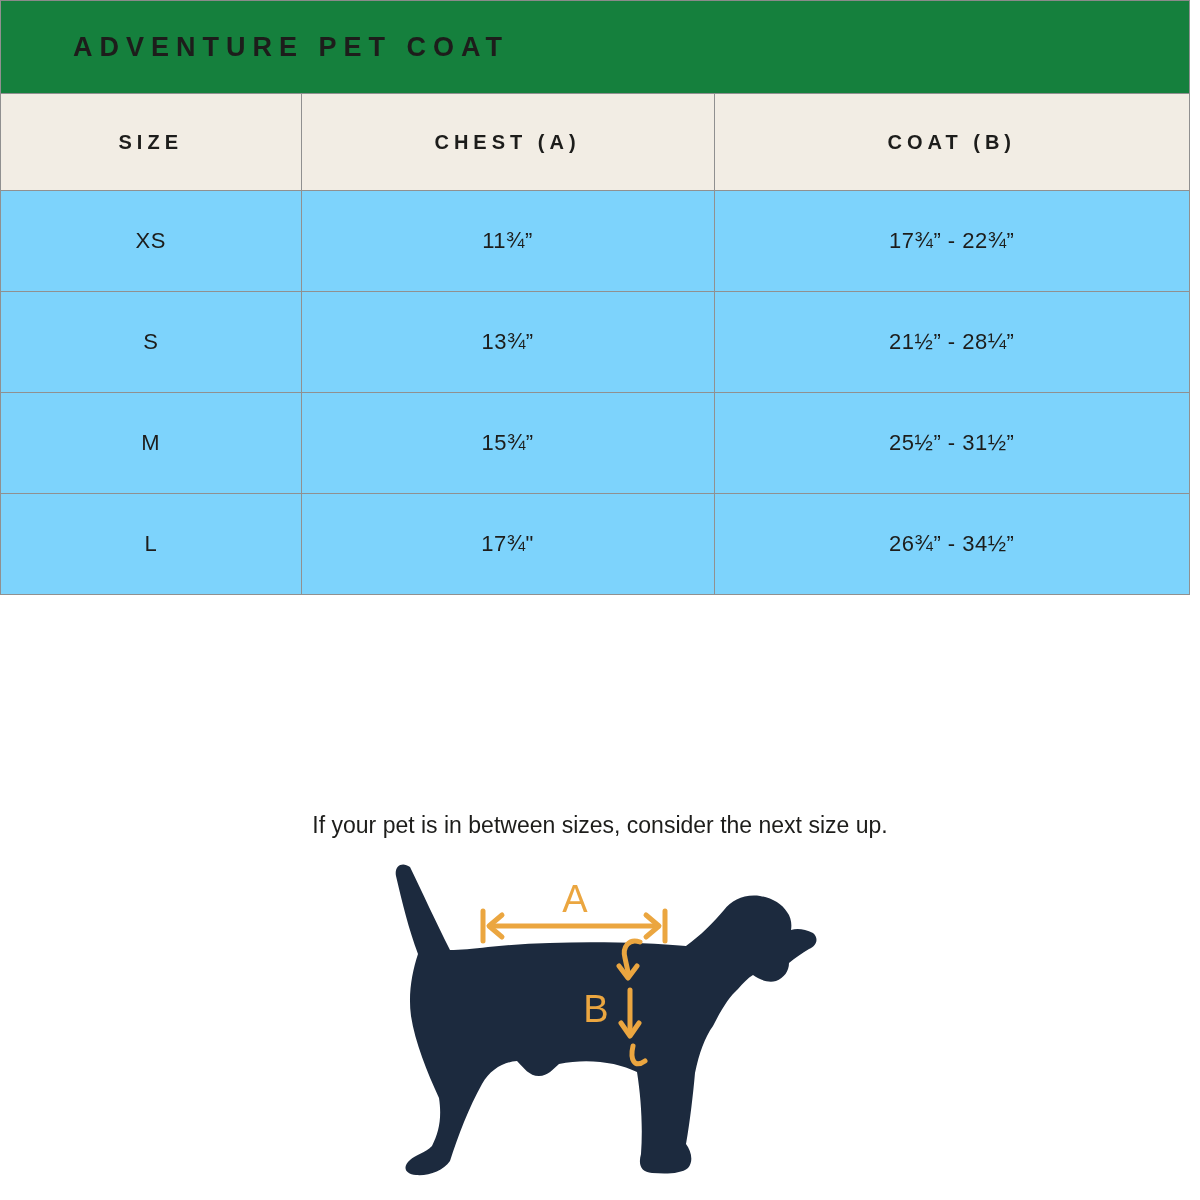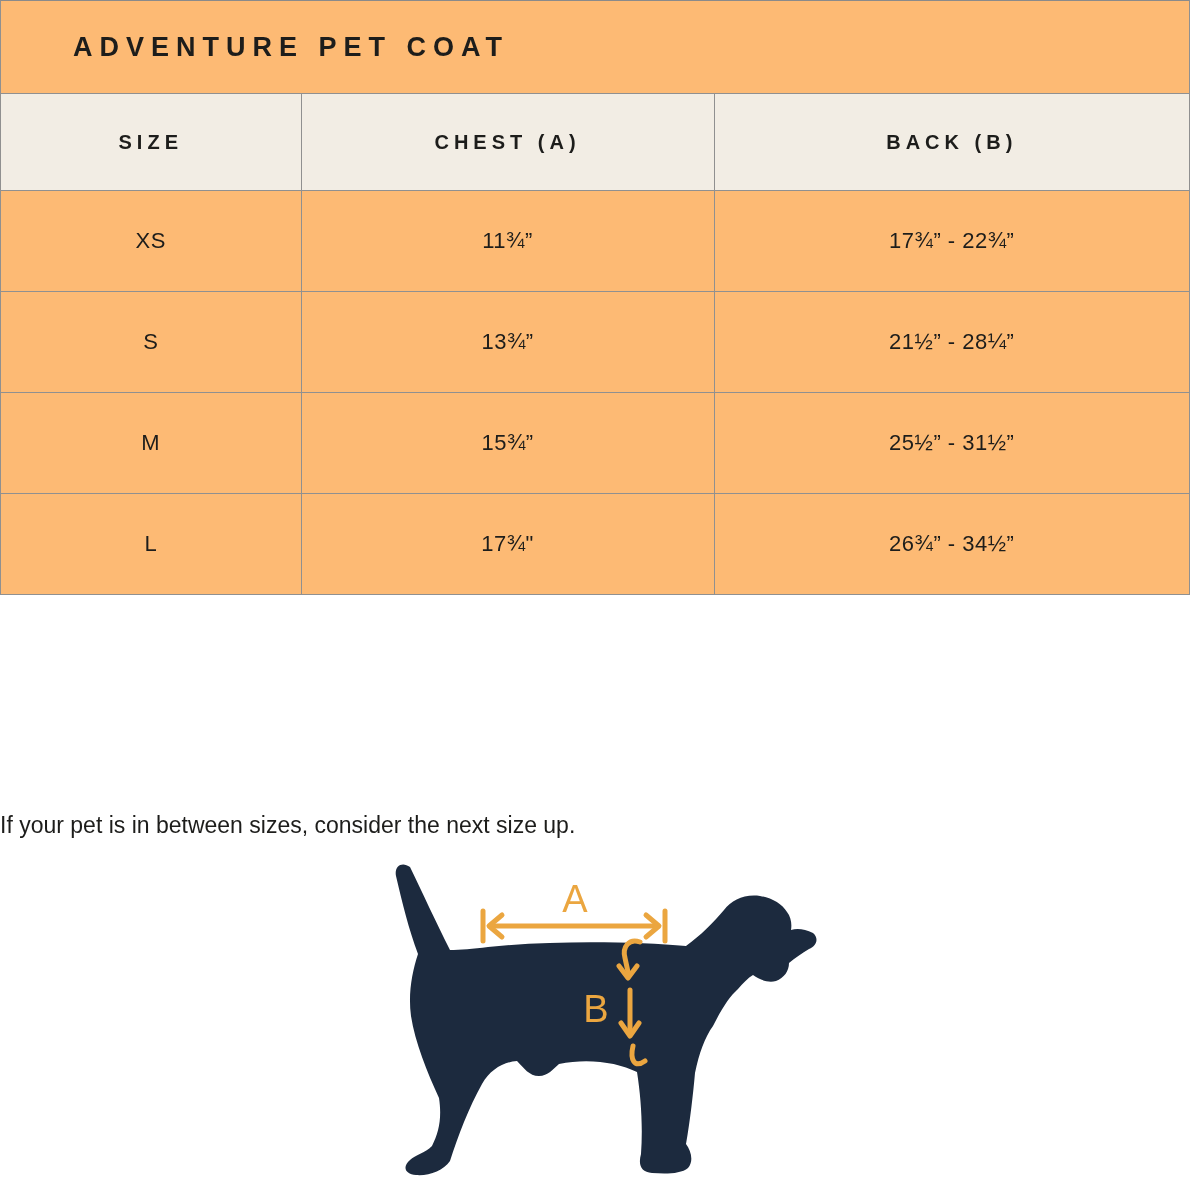--- a/index.html
+++ b/index.html
@@ -14,21 +14,21 @@
   }
   .panel {
     position: absolute;
     left: 0; top: 0;
     width: 1188px;
     border: 1px solid #909090;
     border-top: 1px solid #8a8a8a;
   }
   .title-block {
     height: 93px;
-    background: #fdba74;
+    background: #15803d;
     border-bottom: 1px solid #909090;
     display: flex;
     align-items: center;
     padding-left: 72px;
     box-sizing: border-box;
   }
   .title-block h1 {
     margin: 0;
     font-size: 27px;
     font-weight: bold;
@@ -51,36 +51,36 @@
   table.size-table th {
     background: #f2ede4;
     height: 94px;
     font-size: 20px;
     font-weight: bold;
     letter-spacing: 5px;
     color: #1d1d1b;
     margin-left: 24px;
   }
   table.size-table td {
-    background: #fdba74;
+    background: #7dd3fc;
     height: 98px;
     font-size: 22px;
     font-weight: normal;
     letter-spacing: 0.5px;
   }
   
   table.size-table tr th:first-child, table.size-table tr td:first-child { border-left: none; }
   table.size-table tr th:last-child,  table.size-table tr td:last-child  { border-right: none; }
   table.size-table tr:last-child td { border-bottom: none; }
   table.size-table tr th { border-top: none; }
   .note {
     position: absolute;
     left: 0; top: 812px;
     width: 1200px;
-    text-align: left;
+    text-align: center;
     font-size: 23px;
     color: #1d1d1b;
   }
   .dog-diagram {
     position: absolute;
     left: 388px;
     top: 860px;
   }
 </style>
 </head>
@@ -97,21 +97,21 @@
     <table class="size-table">
       <colgroup>
           <col class="c1">
           <col class="c2">
           <col class="c3">
         </colgroup>
       <thead>
         <tr>
           <th>SIZE</th>
           <th>CHEST (A)</th>
-          <th>BACK (B)</th>
+          <th>COAT (B)</th>
         </tr>
       </thead>
       <tbody>
         <tr>
           <td>XS</td>
           <td>11¾”</td>
           <td>17¾” - 22¾”</td>
         </tr>
         <tr>
           <td>S</td>

